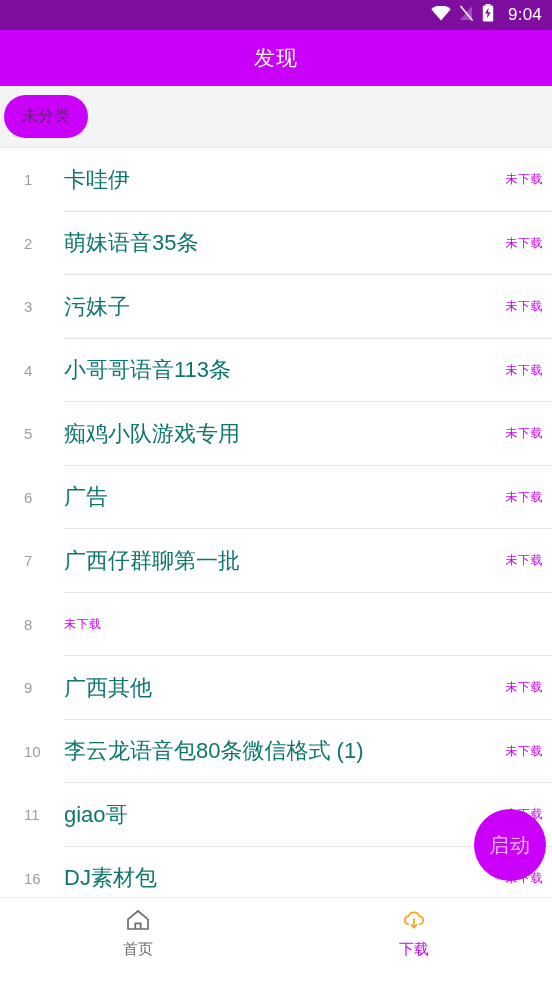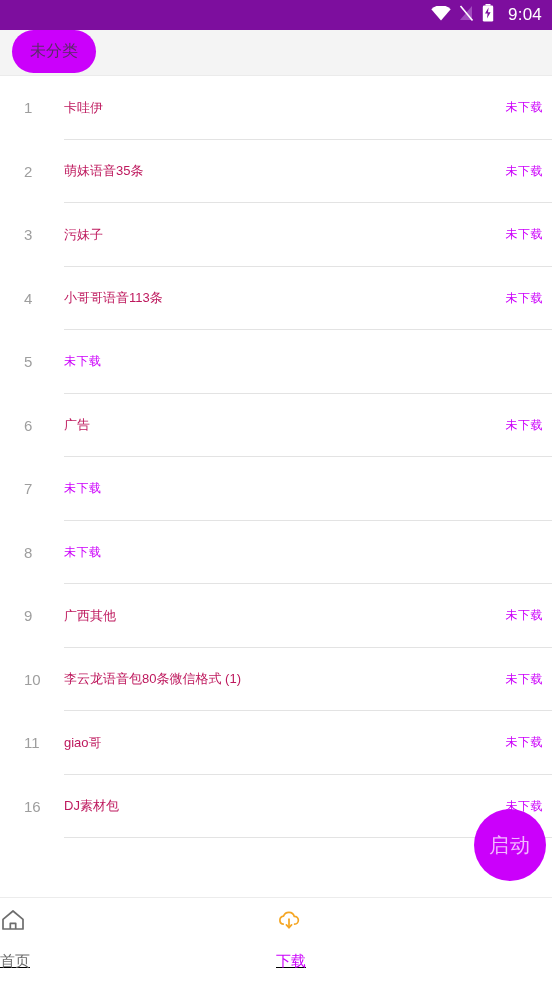--- a/index.html
+++ b/index.html
@@ -43,24 +43,24 @@
   }
   .appbar-title {
     color:#ffffff;
     font-size:21px;
     font-weight:400;
     letter-spacing:1px;
   }
 
   
   .chipbar {
-    height:46px;
+    height:62px;
     background:#f4f4f4;
-    display:flex; align-items:flex-start;
-    padding-left:12px;
+    display:flex; align-items:center;
+    padding-left:4px;
     flex:0 0 auto;
     border-bottom:1px solid #ebebeb;
   }
   .chip {
     height:43px;
     min-width:84px;
     padding:0 18px;
     border-radius:22px;
     background:#cb00fb;
     color:#5b2b68;
@@ -88,22 +88,22 @@
     width:64px;
     flex:0 0 64px;
     text-align:left;
     padding-left:24px;
     color:#9e9e9e;
     font-size:15px;
     line-height:1;
   }
   .row-title {
     flex:1 1 auto;
-    color:#be185d;
-    font-size:13px;
+    color:#0f766e;
+    font-size:22px;
     line-height:1.2;
     white-space:nowrap;
     overflow:hidden;
   }
   .row-status {
     flex:0 0 auto;
     padding-right:9px;
     color:#cc00fb;
     font-size:12px;
     letter-spacing:0.5px;
@@ -141,24 +141,23 @@
     border-top:1px solid #ececec;
     display:flex;
     align-items:flex-start;
     padding-top:9px;
     z-index:25;
     position:relative;
   }
   .navitem {
     flex:1 1 50%;
     display:flex; flex-direction:column;
-    align-items:flex-start;
-    gap:20px;
-    cursor:pointer;
-    text-decoration:underline;
+    align-items:center;
+    gap:8px;
+    cursor:pointer;
   }
   .nav-ico { display:block; height:26px; }
   .nav-label { font-size:15px; line-height:1; }
   .nav-label.home { color:#6d6d6d; }
   .nav-label.dl { color:#cb00fb; }
 </style>
 </head>
 <body>
 
 <div class="phone">
@@ -180,20 +179,23 @@
         <svg width="12" height="18" viewBox="0 0 12 18">
           <rect x="3.5" y="0" width="5" height="1.6" fill="#ffffff"></rect>
           <rect x="0.8" y="1.6" width="10.4" height="16" rx="1.3" fill="#ffffff"></rect>
           <path d="M6.6 3.6 L3 9.6 L5.6 9.6 L5 14.4 L8.6 8.2 L6 8.2 Z" fill="#7d0e9e"></path>
         </svg>
       </span>
       <span class="sb-time">9:04</span>
     </div>
   </div>
 
+  <div class="appbar">
+    <span class="appbar-title">发现</span>
+  </div>
 
   <div class="chipbar">
     <div class="chip">
       <span>未分类</span>
     </div>
   </div>
 
   <div class="list">
     <div class="row">
       <span class="row-index">1</span>
@@ -210,29 +212,31 @@
       <span class="row-title">污妹子</span>
       <span class="row-status">未下载</span>
     </div>
     <div class="row">
       <span class="row-index">4</span>
       <span class="row-title">小哥哥语音113条</span>
       <span class="row-status">未下载</span>
     </div>
     <div class="row">
       <span class="row-index">5</span>
+      <span class="row-title">痴鸡小队游戏专用</span>
       <span class="row-status">未下载</span>
     </div>
     <div class="row">
       <span class="row-index">6</span>
       <span class="row-title">广告</span>
       <span class="row-status">未下载</span>
     </div>
     <div class="row">
       <span class="row-index">7</span>
+      <span class="row-title">广西仔群聊第一批</span>
       <span class="row-status">未下载</span>
     </div>
     <div class="row">
       <span class="row-index">8</span>
       <span class="row-status">未下载</span>
     </div>
     <div class="row">
       <span class="row-index">9</span>
       <span class="row-title">广西其他</span>
       <span class="row-status">未下载</span>

